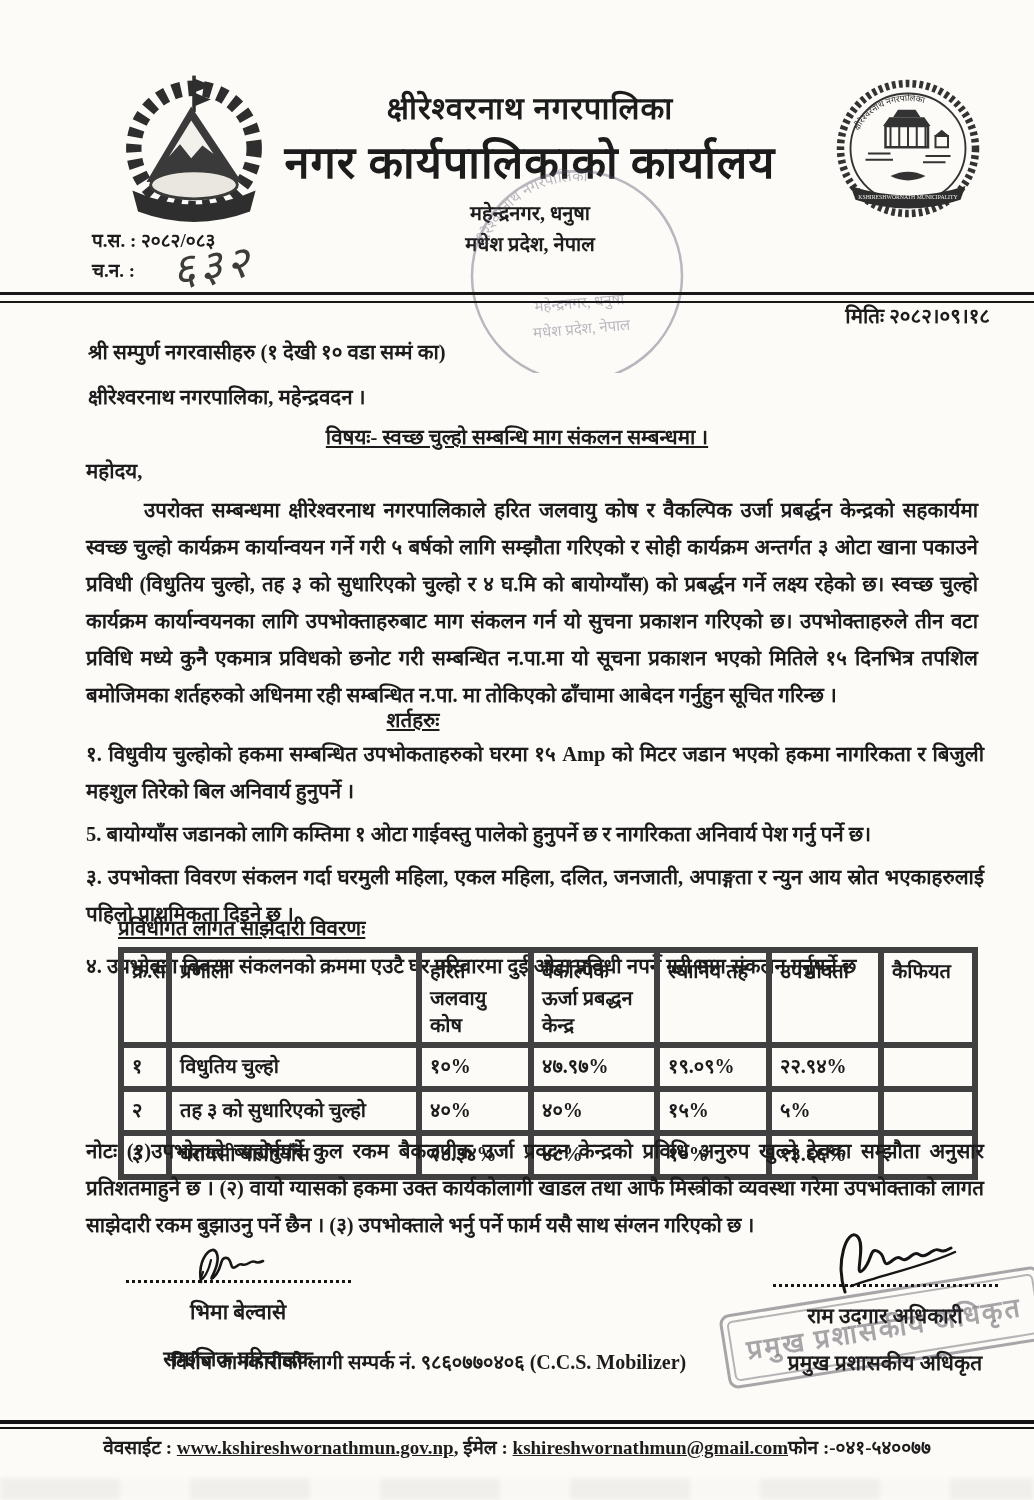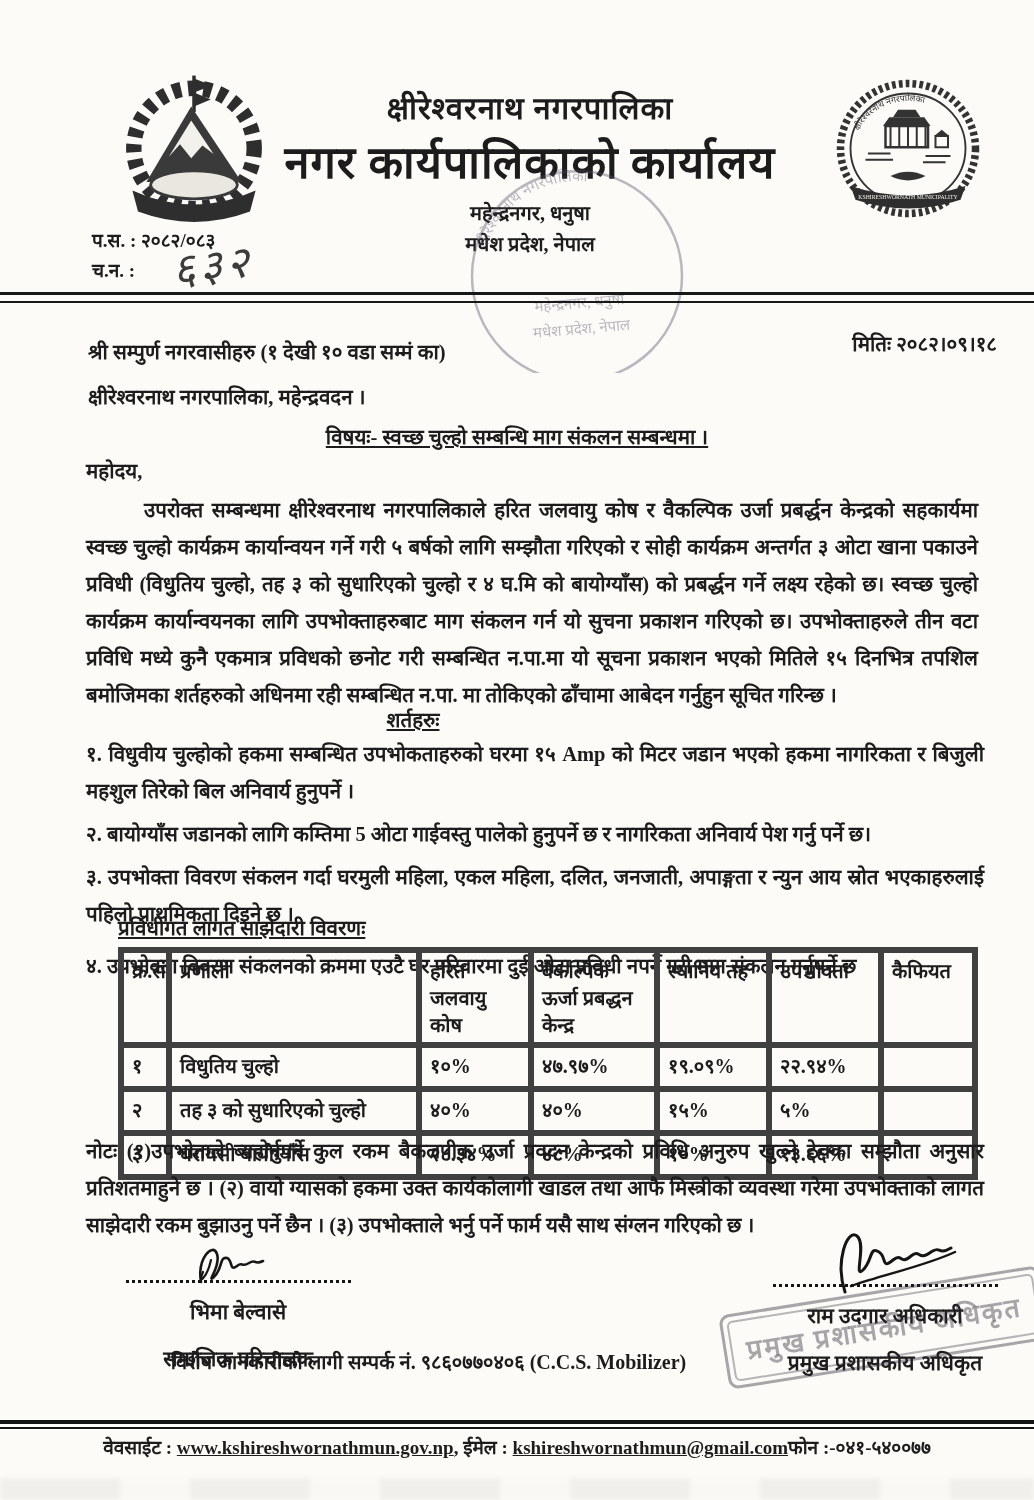--- a/index.html
+++ b/index.html
@@ -129,21 +129,21 @@
   </div>
 
   <div class="abs refs" style="left:92px;top:226px;">
     <div>प.स. : २०८२/०८३</div>
     <div><span>च.न. :</span></div>
   </div>
   <span class="abs dispatch-hand" style="left:172px;top:234px;">६३२</span>
 
   <div class="abs rule2" style="left:0;top:292px;width:1034px;"></div>
 
-  <div class="abs doc-text" style="right:37px;top:298px;margin-top:28px;">मितिः २०८२।०९।१८</div>
+  <div class="abs doc-text" style="right:44px;top:298px;">मितिः २०८२।०९।१८</div>
 
   <div class="abs doc-text" style="left:88px;top:334px;">
     <div>श्री सम्पुर्ण नगरवासीहरु (१ देखी १० वडा सम्मं का)</div>
     <div style="margin-top:8px;">क्षीरेश्वरनाथ नगरपालिका, महेन्द्रवदन ।</div>
   </div>
 
   <div class="abs ctr" style="left:0;top:419px;width:1034px;">
     <span class="doc-text ul">विषयः- स्वच्छ चुल्हो सम्बन्धि माग संकलन सम्बन्धमा ।</span>
   </div>
 
@@ -151,21 +151,21 @@
     <div>महोदय,</div>
     <p class="body-par" style="margin:2px 0 0 0;">उपरोक्त सम्बन्धमा क्षीरेश्वरनाथ नगरपालिकाले हरित जलवायु कोष र वैकल्पिक उर्जा प्रबर्द्धन केन्द्रको सहकार्यमा स्वच्छ चुल्हो कार्यक्रम कार्यान्वयन गर्ने गरी ५ बर्षको लागि सम्झौता गरिएको र सोही कार्यक्रम अन्तर्गत ३ ओटा खाना पकाउने प्रविधी (विधुतिय चुल्हो, तह ३ को सुधारिएको चुल्हो र ४ घ.मि को बायोग्याँस) को प्रबर्द्धन गर्ने लक्ष्य रहेको छ। स्वच्छ चुल्हो कार्यक्रम कार्यान्वयनका लागि उपभोक्ताहरुबाट माग संकलन गर्न यो सुचना प्रकाशन गरिएको छ। उपभोक्ताहरुले तीन वटा प्रविधि मध्ये कुनै एकमात्र प्रविधको छनोट गरी सम्बन्धित न.पा.मा यो सूचना प्रकाशन भएको मितिले १५ दिनभित्र तपशिल बमोजिमका शर्तहरुको अधिनमा रही सम्बन्धित न.पा. मा तोकिएको ढाँचामा आबेदन गर्नुहुन सूचित गरिन्छ ।</p>
   </div>
 
   <div class="abs ctr" style="left:0;top:702px;width:826px;">
     <span class="doc-text ul">शर्तहरुः</span>
   </div>
 
   <div class="abs doc-text" style="left:86px;top:736px;width:898px;">
     <p class="term">१. विधुवीय चुल्होको हकमा सम्बन्धित उपभोकताहरुको घरमा १५ Amp को मिटर जडान भएको हकमा नागरिकता र बिजुली महशुल तिरेको बिल अनिवार्य हुनुपर्ने ।</p>
-    <p class="term">२. बायोग्याँस जडानको लागि कम्तिमा 5 ओटा गाईवस्तु पालेको हुनुपर्ने छ र नागरिकता अनिवार्य पेश गर्नु पर्ने छ।</p>
+    <p class="term">5. बायोग्याँस जडानको लागि कम्तिमा १ ओटा गाईवस्तु पालेको हुनुपर्ने छ र नागरिकता अनिवार्य पेश गर्नु पर्ने छ।</p>
     <p class="term">३. उपभोक्ता विवरण संकलन गर्दा घरमुली महिला, एकल महिला, दलित, जनजाती, अपाङ्गता र न्युन आय स्रोत भएकाहरुलाई पहिलो प्राथमिकता दिइने छ ।</p>
     <p class="term" style="margin-bottom:0;margin-top:15px;">४. उपभोक्ता विवरण संकलनको क्रममा एउटै घर परिवारमा दुई ओटा प्रविधी नपर्ने गरी माग संकलन गर्नुपर्ने छ</p>
   </div>
 
   <div class="abs doc-text ul" style="left:118px;top:910px;">प्रविधीगत लागत साझेदारी विवरणः</div>
 
   <div class="abs" style="left:118px;top:947px;">
     <table class="cost">
       <colgroup>
         <col style="width:48px">

